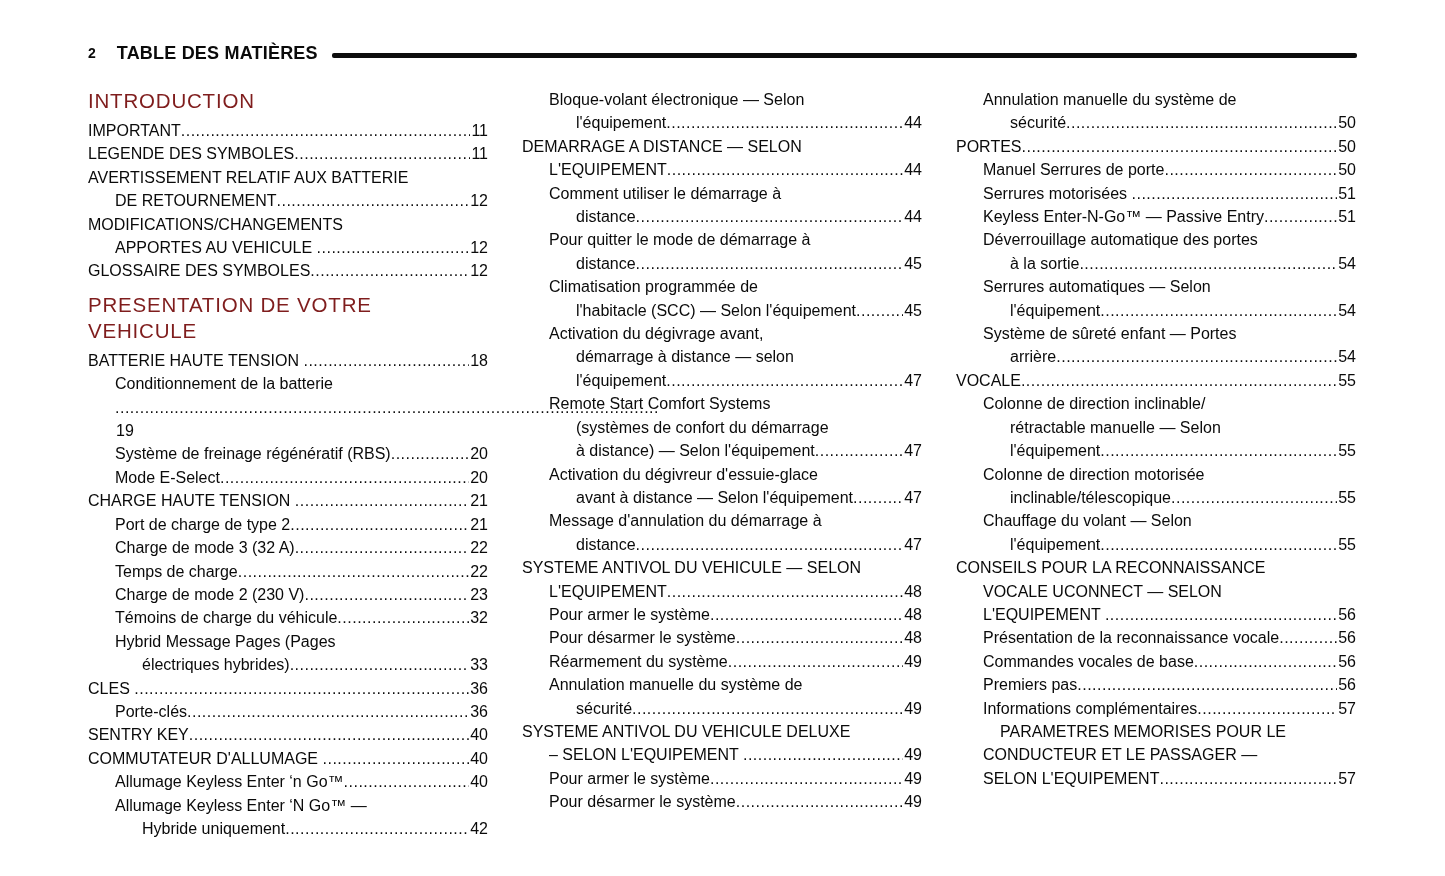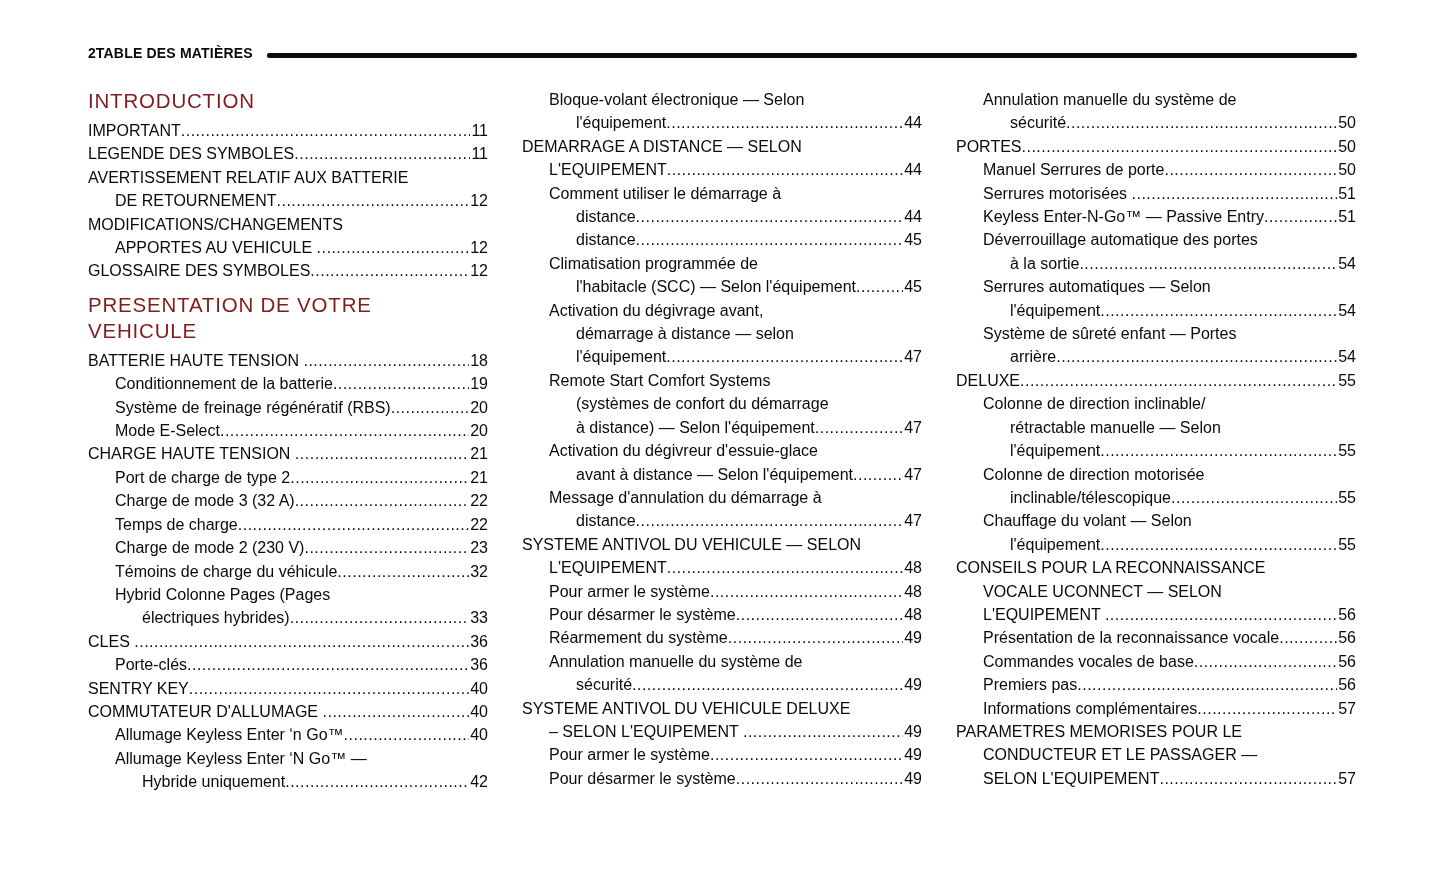--- a/index.html
+++ b/index.html
@@ -16,22 +16,22 @@
   
   .header {
     position: absolute;
     left: 88px; right: 88px; top: 45px;
     display: flex; align-items: flex-start;
   }
   .page-num {
     font-size: 14px; font-weight: bold; line-height: 17px;
   }
   .header-title {
-    font-size: 14px; font-weight: bold; line-height: 17px;
-    letter-spacing: 0.2px;
+    font-size: 18px; font-weight: bold; line-height: 17px;
+    margin-left: 21px; letter-spacing: 0.2px;
   }
   .header-rule {
     flex: 1; height: 5px; background: #0d0d0d;
     margin-left: 14px; margin-top: 8px;
     border-radius: 2px;
   }
 
   
   .columns {
     position: absolute;
@@ -99,21 +99,21 @@
           <div class="line row" style="padding-left: 0px;"><span class="label">GLOSSAIRE DES SYMBOLES</span><span class="leader">..............................................................................................................</span><span class="pagenum">12</span></div>
         </div>
         <div class="toc-heading">
           <div>PRESENTATION DE VOTRE</div>
           <div>VEHICULE</div>
         </div>
         <div class="entry">
           <div class="line row" style="padding-left: 0px;"><span class="label">BATTERIE HAUTE TENSION </span><span class="leader">..............................................................................................................</span><span class="pagenum">18</span></div>
         </div>
         <div class="entry">
-          <div class="line row" style="padding-left: 27px;"><span class="label">Conditionnement de la batterie</span><span class="leader">..............................................................................................................</span><span class="pagenum">19</span></div>
+          <div class="line row" style="padding-left: 27px; flex-direction: column;"><span class="label">Conditionnement de la batterie</span><span class="leader">..............................................................................................................</span><span class="pagenum">19</span></div>
         </div>
         <div class="entry">
           <div class="line row" style="padding-left: 27px;"><span class="label">Système de freinage régénératif (RBS)</span><span class="leader">..............................................................................................................</span><span class="pagenum">20</span></div>
         </div>
         <div class="entry">
           <div class="line row" style="padding-left: 27px;"><span class="label">Mode E-Select</span><span class="leader">..............................................................................................................</span><span class="pagenum">20</span></div>
         </div>
         <div class="entry">
           <div class="line row" style="padding-left: 0px;"><span class="label">CHARGE HAUTE TENSION </span><span class="leader">..............................................................................................................</span><span class="pagenum">21</span></div>
         </div>
@@ -126,21 +126,21 @@
         <div class="entry">
           <div class="line row" style="padding-left: 27px;"><span class="label">Temps de charge</span><span class="leader">..............................................................................................................</span><span class="pagenum">22</span></div>
         </div>
         <div class="entry">
           <div class="line row" style="padding-left: 27px;"><span class="label">Charge de mode 2 (230 V)</span><span class="leader">..............................................................................................................</span><span class="pagenum">23</span></div>
         </div>
         <div class="entry">
           <div class="line row" style="padding-left: 27px;"><span class="label">Témoins de charge du véhicule</span><span class="leader">..............................................................................................................</span><span class="pagenum">32</span></div>
         </div>
         <div class="entry">
-          <div class="line" style="padding-left: 27px;">Hybrid Colonne Pages (Pages</div>
+          <div class="line" style="padding-left: 27px;">Hybrid Message Pages (Pages</div>
           <div class="line row" style="padding-left: 54px;"><span class="label">électriques hybrides)</span><span class="leader">..............................................................................................................</span><span class="pagenum">33</span></div>
         </div>
         <div class="entry">
           <div class="line row" style="padding-left: 0px;"><span class="label">CLES </span><span class="leader">..............................................................................................................</span><span class="pagenum">36</span></div>
         </div>
         <div class="entry">
           <div class="line row" style="padding-left: 27px;"><span class="label">Porte-clés</span><span class="leader">..............................................................................................................</span><span class="pagenum">36</span></div>
         </div>
         <div class="entry">
           <div class="line row" style="padding-left: 0px;"><span class="label">SENTRY KEY</span><span class="leader">..............................................................................................................</span><span class="pagenum">40</span></div>
@@ -163,20 +163,21 @@
         </div>
         <div class="entry">
           <div class="line" style="padding-left: 0px;">DEMARRAGE A DISTANCE — SELON</div>
           <div class="line row" style="padding-left: 27px;"><span class="label">L'EQUIPEMENT</span><span class="leader">..............................................................................................................</span><span class="pagenum">44</span></div>
         </div>
         <div class="entry">
           <div class="line" style="padding-left: 27px;">Comment utiliser le démarrage à</div>
           <div class="line row" style="padding-left: 54px;"><span class="label">distance</span><span class="leader">..............................................................................................................</span><span class="pagenum">44</span></div>
         </div>
         <div class="entry">
+          <div class="line" style="padding-left: 27px;">Pour quitter le mode de démarrage à</div>
           <div class="line row" style="padding-left: 54px;"><span class="label">distance</span><span class="leader">..............................................................................................................</span><span class="pagenum">45</span></div>
         </div>
         <div class="entry">
           <div class="line" style="padding-left: 27px;">Climatisation programmée de</div>
           <div class="line row" style="padding-left: 54px;"><span class="label">l'habitacle (SCC) — Selon l'équipement</span><span class="leader">..............................................................................................................</span><span class="pagenum">45</span></div>
         </div>
         <div class="entry">
           <div class="line" style="padding-left: 27px;">Activation du dégivrage avant,</div>
           <div class="line" style="padding-left: 54px;">démarrage à distance — selon</div>
           <div class="line row" style="padding-left: 54px;"><span class="label">l'équipement</span><span class="leader">..............................................................................................................</span><span class="pagenum">47</span></div>
@@ -245,21 +246,21 @@
         </div>
         <div class="entry">
           <div class="line" style="padding-left: 27px;">Serrures automatiques — Selon</div>
           <div class="line row" style="padding-left: 54px;"><span class="label">l'équipement</span><span class="leader">..............................................................................................................</span><span class="pagenum">54</span></div>
         </div>
         <div class="entry">
           <div class="line" style="padding-left: 27px;">Système de sûreté enfant — Portes</div>
           <div class="line row" style="padding-left: 54px;"><span class="label">arrière</span><span class="leader">..............................................................................................................</span><span class="pagenum">54</span></div>
         </div>
         <div class="entry">
-          <div class="line row" style="padding-left: 0px;"><span class="label">DELUXE</span><span class="leader">..............................................................................................................</span><span class="pagenum">55</span></div>
+          <div class="line row" style="padding-left: 0px;"><span class="label">VOCALE</span><span class="leader">..............................................................................................................</span><span class="pagenum">55</span></div>
         </div>
         <div class="entry">
           <div class="line" style="padding-left: 27px;">Colonne de direction inclinable/</div>
           <div class="line" style="padding-left: 54px;">rétractable manuelle — Selon</div>
           <div class="line row" style="padding-left: 54px;"><span class="label">l'équipement</span><span class="leader">..............................................................................................................</span><span class="pagenum">55</span></div>
         </div>
         <div class="entry">
           <div class="line" style="padding-left: 27px;">Colonne de direction motorisée</div>
           <div class="line row" style="padding-left: 54px;"><span class="label">inclinable/télescopique</span><span class="leader">..............................................................................................................</span><span class="pagenum">55</span></div>
         </div>
@@ -278,19 +279,19 @@
         <div class="entry">
           <div class="line row" style="padding-left: 27px;"><span class="label">Commandes vocales de base</span><span class="leader">..............................................................................................................</span><span class="pagenum">56</span></div>
         </div>
         <div class="entry">
           <div class="line row" style="padding-left: 27px;"><span class="label">Premiers pas</span><span class="leader">..............................................................................................................</span><span class="pagenum">56</span></div>
         </div>
         <div class="entry">
           <div class="line row" style="padding-left: 27px;"><span class="label">Informations complémentaires</span><span class="leader">..............................................................................................................</span><span class="pagenum">57</span></div>
         </div>
         <div class="entry">
-          <div class="line" style="padding-left: 0px;">PARAMETRES MEMORISES POUR LE</div>
+          <div class="line" style="padding-left: 0px; margin-left: 44px;">PARAMETRES MEMORISES POUR LE</div>
           <div class="line" style="padding-left: 27px;">CONDUCTEUR ET LE PASSAGER —</div>
           <div class="line row" style="padding-left: 27px; align-items: flex-end;"><span class="label">SELON L'EQUIPEMENT</span><span class="leader">..............................................................................................................</span><span class="pagenum">57</span></div>
         </div>
       </div>
     </div>
 </div>
 
 </body></html>

